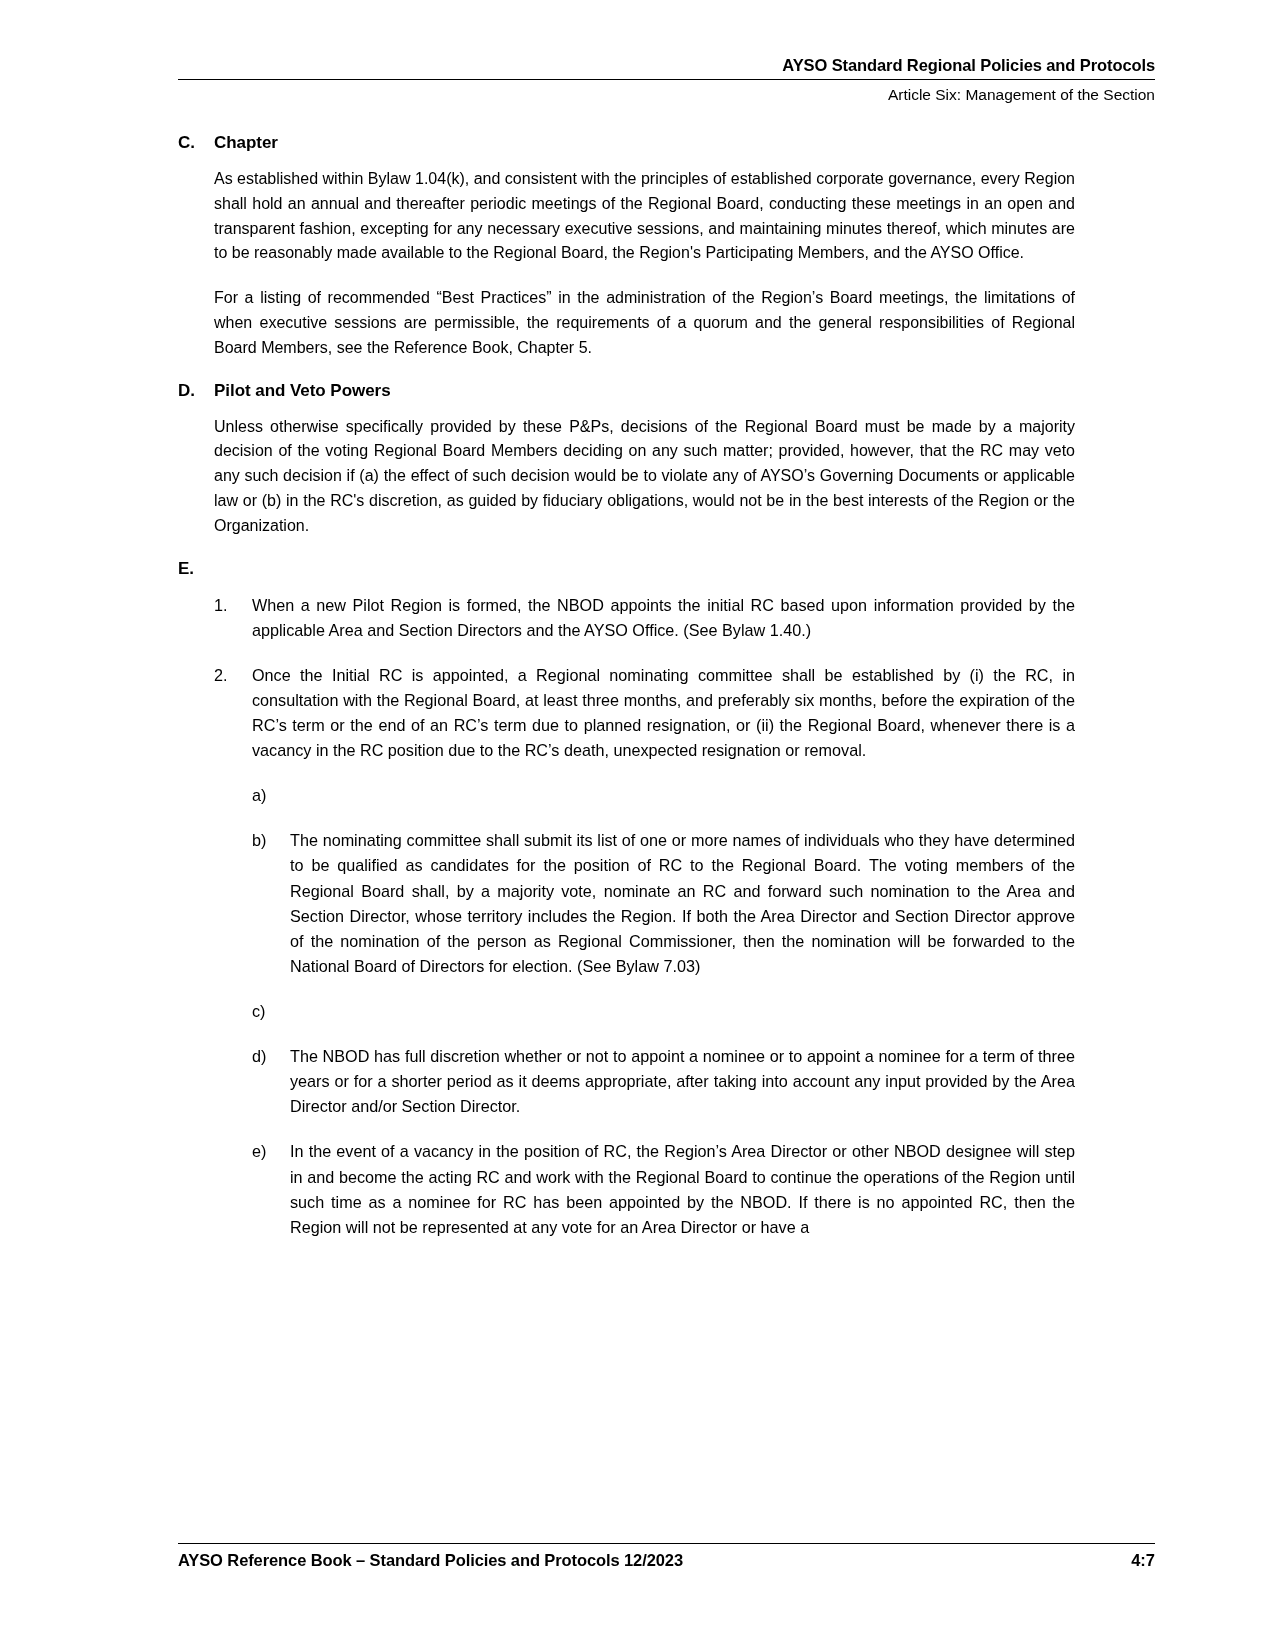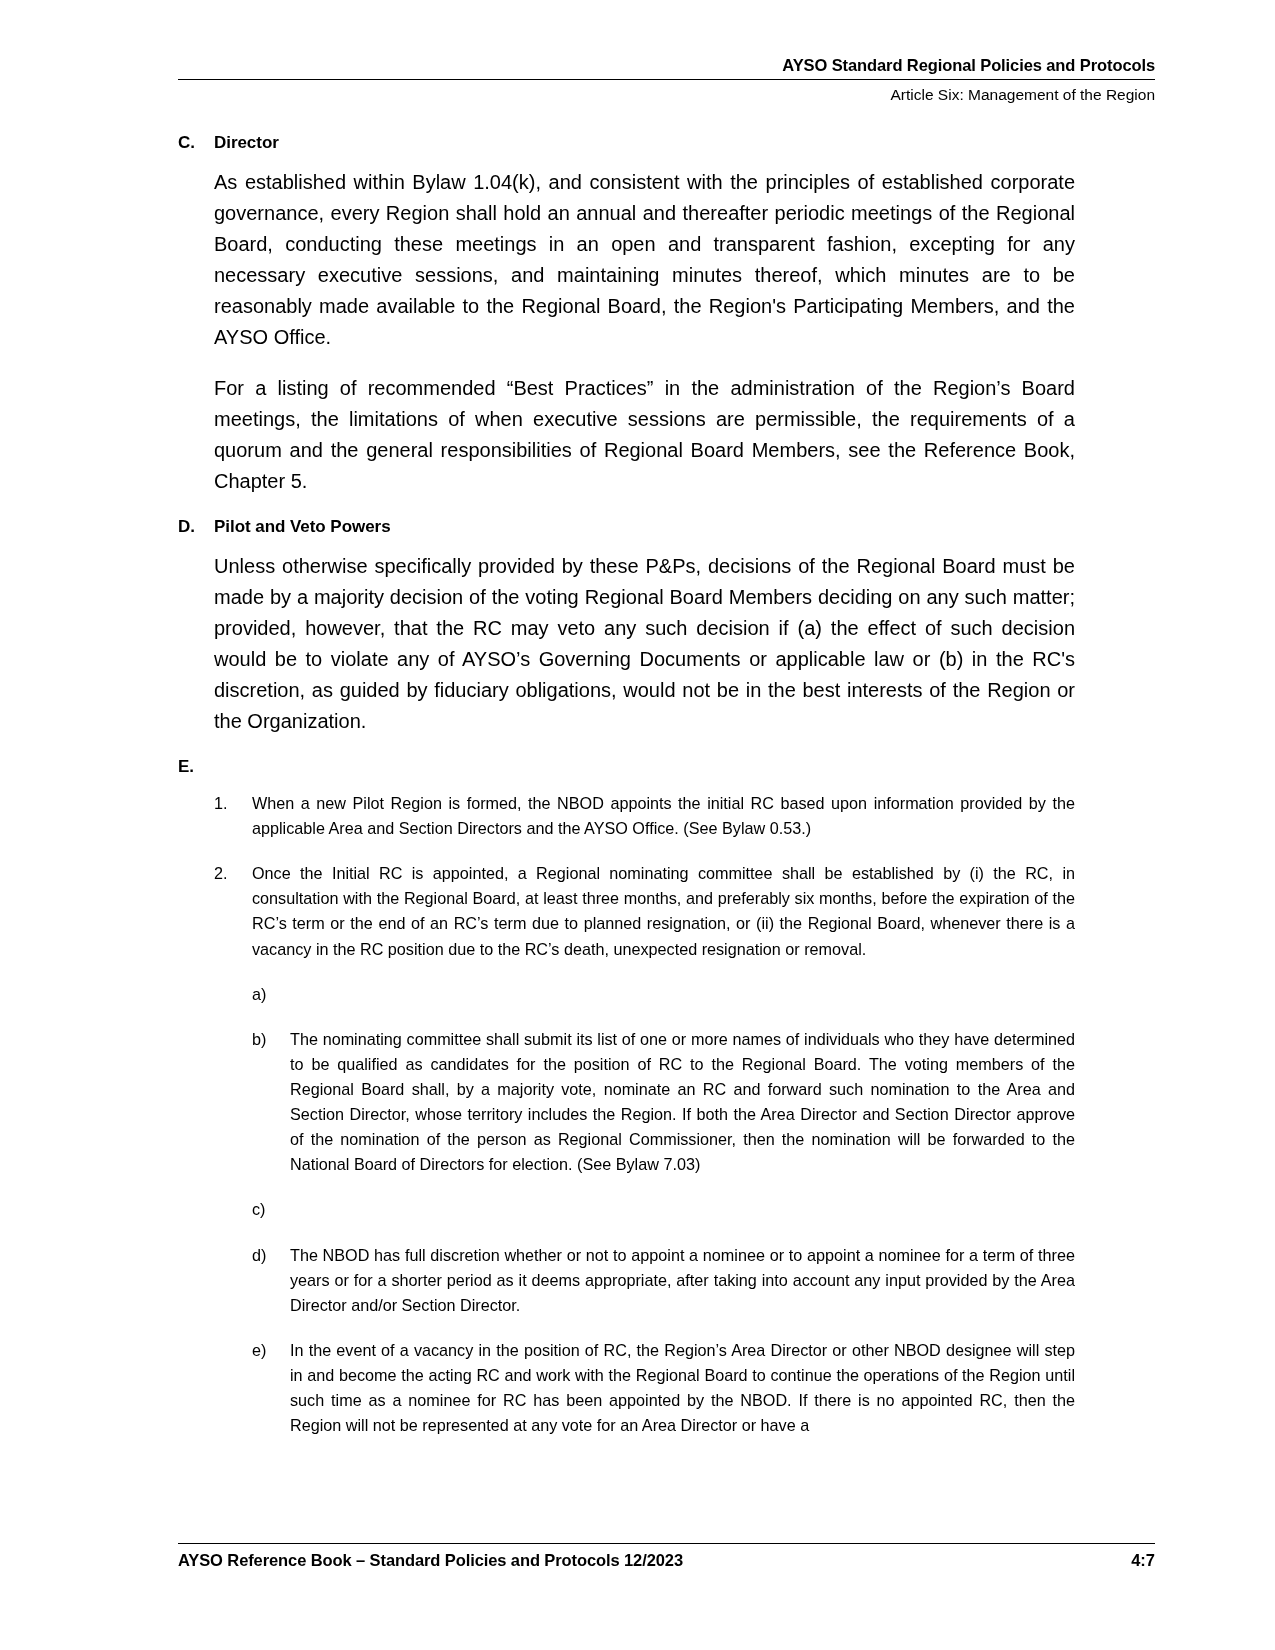--- a/index.html
+++ b/index.html
@@ -72,21 +72,21 @@
   }
   .sec-title {
     font-size: 17px;
     font-weight: bold;
     letter-spacing: -0.05px;
   }
 
   p.body-para {
     margin: 0 0 20px 0;
     padding-left: 36px;
-    font-size: 20px;
+    font-size: 16px;
     line-height: 1.55;
     text-align: justify;
     text-justify: inter-word;
   }
 
   
   .num-item {
     display: flex;
     padding-left: 36px;
     margin-bottom: 20px;
@@ -149,50 +149,50 @@
   .footer-right { }
 </style>
 </head>
 <body>
 
 <div class="page">
 
   <div class="header">
     <div class="header-title">AYSO Standard Regional Policies and Protocols</div>
     <div class="header-rule"></div>
-    <div class="header-sub">Article Six: Management of the Region</div>
+    <div class="header-sub">Article Six: Management of the Section</div>
   </div>
 
   <div class="content">
 
     <div class="section">
       <div class="sec-head">
         <div class="sec-letter">C.</div>
-        <div class="sec-title">Director</div>
+        <div class="sec-title">Chapter</div>
       </div>
       <p class="body-para">As established within Bylaw 1.04(k), and consistent with the principles of established corporate governance, every Region shall hold an annual and thereafter periodic meetings of the Regional Board, conducting these meetings in an open and transparent fashion, excepting for any necessary executive sessions, and maintaining minutes thereof, which minutes are to be reasonably made available to the Regional Board, the Region's Participating Members, and the AYSO Office.</p>
       <p class="body-para">For a listing of recommended “Best Practices” in the administration of the Region’s Board meetings, the limitations of when executive sessions are permissible, the requirements of a quorum and the general responsibilities of Regional Board Members, see the Reference Book, Chapter 5.</p>
     </div>
 
     <div class="section">
       <div class="sec-head">
         <div class="sec-letter">D.</div>
         <div class="sec-title">Pilot and Veto Powers</div>
       </div>
       <p class="body-para">Unless otherwise specifically provided by these P&amp;Ps, decisions of the Regional Board must be made by a majority decision of the voting Regional Board Members deciding on any such matter; provided, however, that the RC may veto any such decision if (a) the effect of such decision  would be to violate any of AYSO’s Governing Documents or applicable law or (b) in the RC's discretion, as guided by fiduciary obligations, would not be in the best interests of the Region or the Organization.</p>
     </div>
 
     <div class="section">
       <div class="sec-head">
         <div class="sec-letter">E.</div>
       </div>
 
       <div class="num-item">
         <div class="num-marker">1.</div>
-        <div class="num-text">When a new Pilot Region is formed, the NBOD appoints the initial RC based upon information provided by the applicable Area and Section Directors and the AYSO Office. (See Bylaw 0.53.)</div>
+        <div class="num-text">When a new Pilot Region is formed, the NBOD appoints the initial RC based upon information provided by the applicable Area and Section Directors and the AYSO Office. (See Bylaw 1.40.)</div>
       </div>
 
       <div class="num-item">
         <div class="num-marker">2.</div>
         <div class="num-text">Once the Initial RC is appointed, a Regional nominating committee shall be established by (i) the RC, in consultation with the Regional Board, at least three months, and preferably six months, before the expiration of the RC’s term or the end of an RC’s term due to planned resignation, or (ii) the Regional Board, whenever there is a vacancy in the RC position due to the RC’s death, unexpected resignation or removal.</div>
       </div>
 
       <div class="alpha-item">
         <div class="alpha-marker">a)</div>
       </div>

